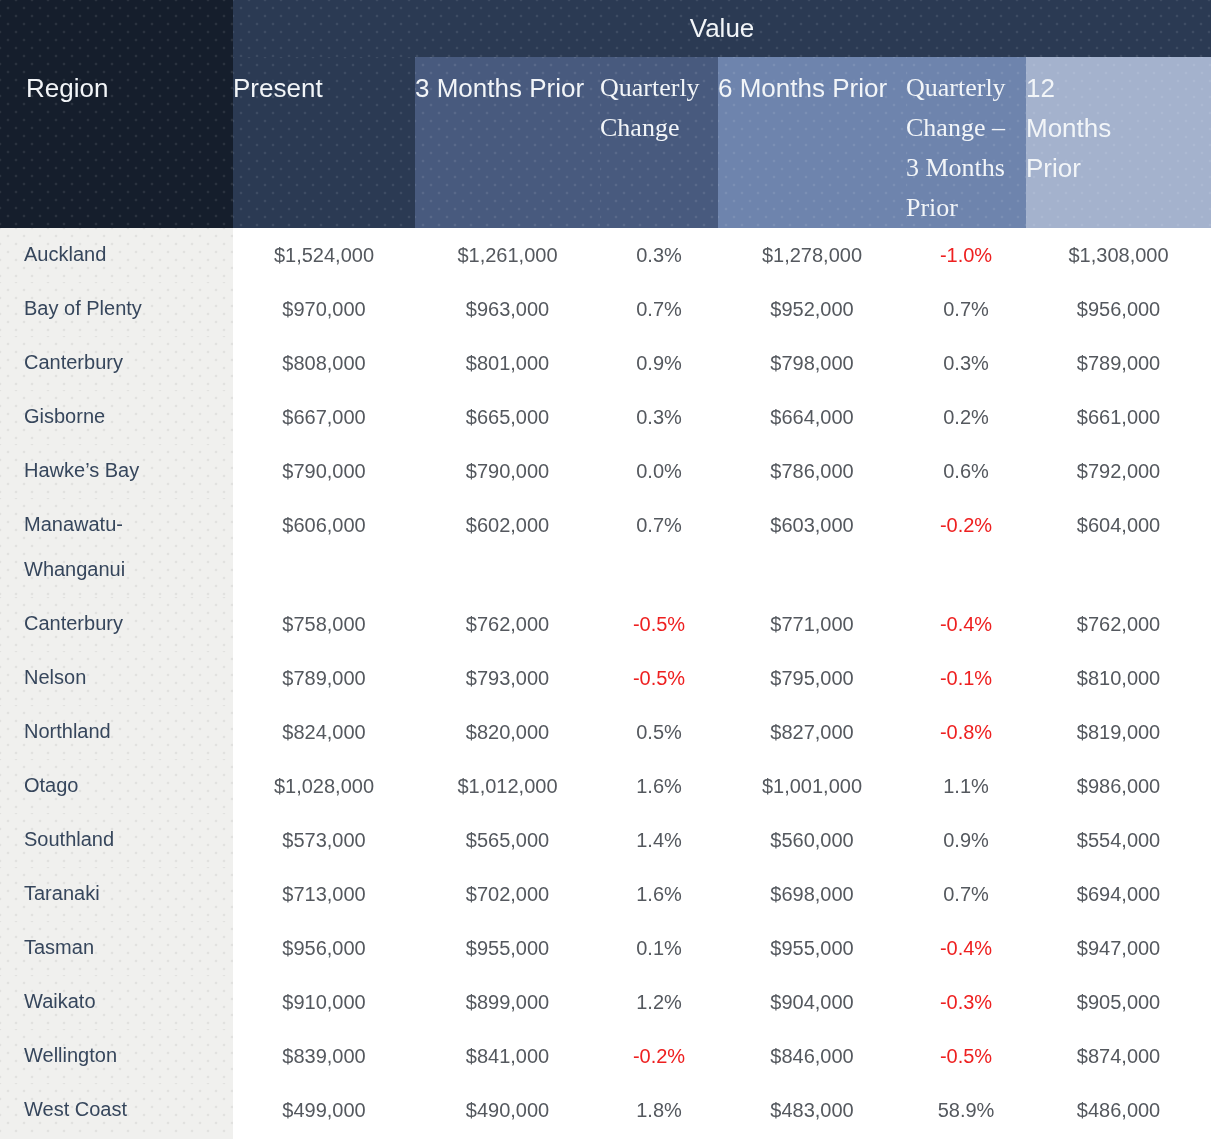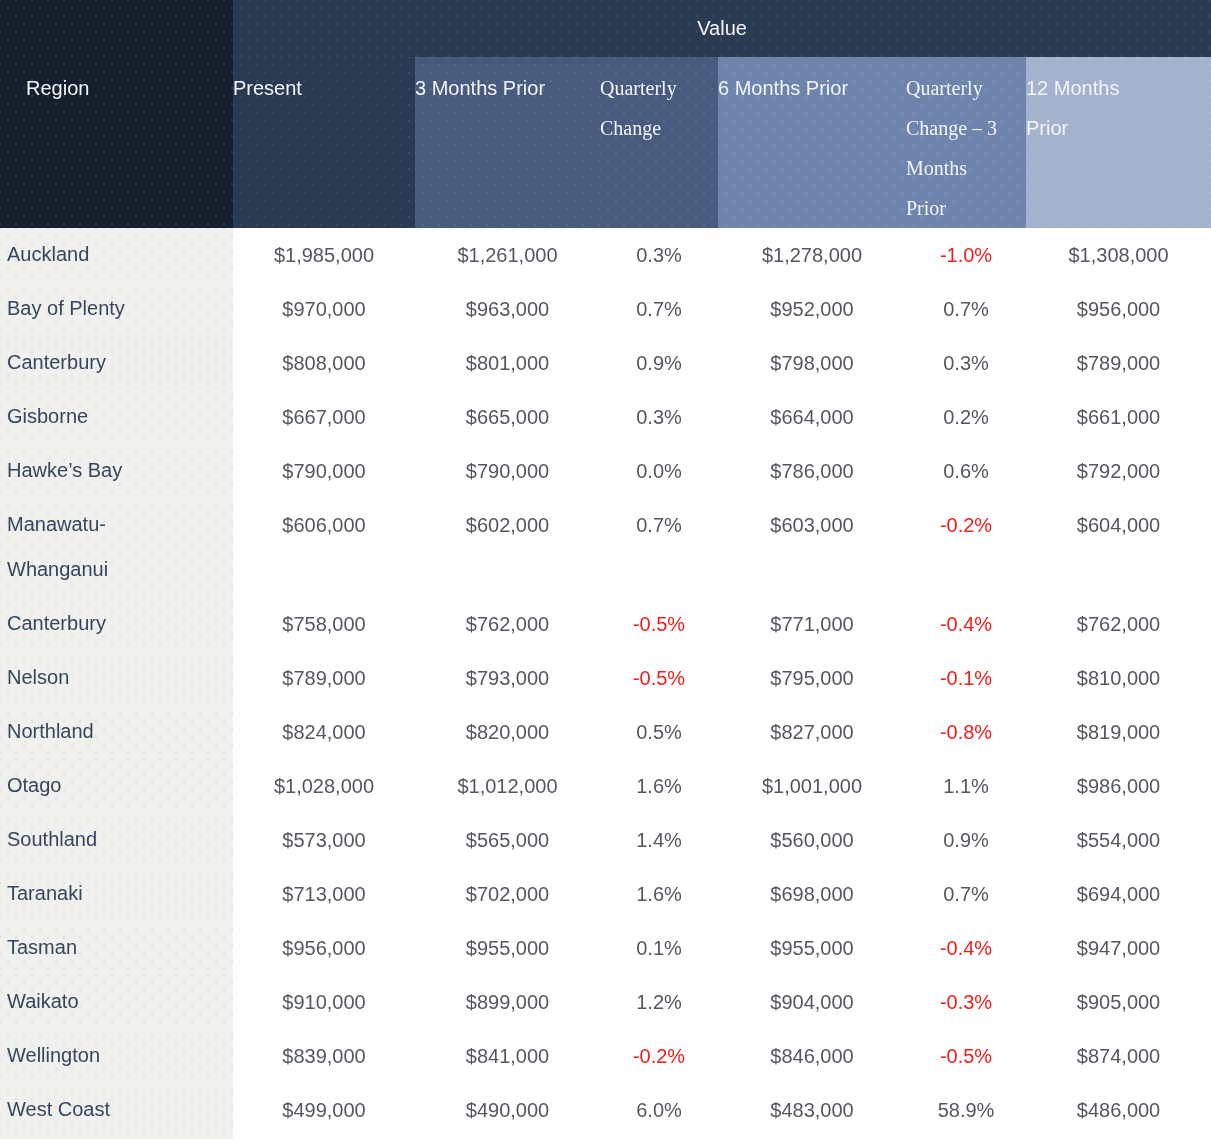--- a/index.html
+++ b/index.html
@@ -22,21 +22,21 @@
   }
   table{
     width:1211px;
     border-collapse:collapse;
     table-layout:fixed;
   }
   
   thead th{
     font-weight:400;
     color:var(--header-text);
-    font-size:20px;
+    font-size:26px;
     vertical-align:top;
     padding:0;
   }
   .dots-dark{
     background-image:
       radial-gradient(rgba(255,255,255,0.09) 1px, transparent 1.7px),
       radial-gradient(rgba(255,255,255,0.09) 1px, transparent 1.7px);
     background-size:16px 16px;
     background-position:0 0, 8px 8px;
   }
@@ -81,21 +81,21 @@
   tbody td.region-cell{
     background-color:var(--region-column-bg);
     background-image:
       radial-gradient(rgba(90,90,90,0.10) 1px, transparent 1.7px),
       radial-gradient(rgba(90,90,90,0.10) 1px, transparent 1.7px);
     background-size:16px 16px;
     background-position:0 0, 8px 8px;
     color:var(--region-text);
     font-weight:400;
     text-align:left;
-    padding:4px 60px 5px 7px;
+    padding:4px 60px 5px 24px;
     line-height:45px;
   }
   tbody td.neg{color:var(--negative-value);}
   .bottom-strip{
     height:4px;
     background-color:var(--region-column-bg);
     width:233px;
   }
 </style>
 </head>
@@ -121,21 +121,21 @@
       <th class="g1 dots-dark">3 Months Prior</th>
       <th class="g1 dots-dark"><span class="hwrap">Quarterly Change</span></th>
       <th class="g2 dots-dark">6 Months Prior</th>
       <th class="g2 dots-dark"><span class="hwrap">Quarterly Change – 3 Months Prior</span></th>
       <th class="g3 dots-dark"><span class="hwrap12">12 Months Prior</span></th>
     </tr>
   </thead>
   <tbody>
       <tr>
         <td class="region-cell">Auckland</td>
-        <td>$1,985,000</td>
+        <td>$1,524,000</td>
         <td>$1,261,000</td>
         <td>0.3%</td>
         <td>$1,278,000</td>
         <td class="neg">-1.0%</td>
         <td>$1,308,000</td>
       </tr>
       <tr>
         <td class="region-cell">Bay of Plenty</td>
         <td>$970,000</td>
         <td>$963,000</td>
@@ -258,20 +258,20 @@
         <td>$841,000</td>
         <td class="neg">-0.2%</td>
         <td>$846,000</td>
         <td class="neg">-0.5%</td>
         <td>$874,000</td>
       </tr>
       <tr>
         <td class="region-cell">West Coast</td>
         <td>$499,000</td>
         <td>$490,000</td>
-        <td>6.0%</td>
+        <td>1.8%</td>
         <td>$483,000</td>
         <td>58.9%</td>
         <td>$486,000</td>
       </tr>
     </tbody>
 </table>
 <div class="bottom-strip"></div>
 
 </body></html>

